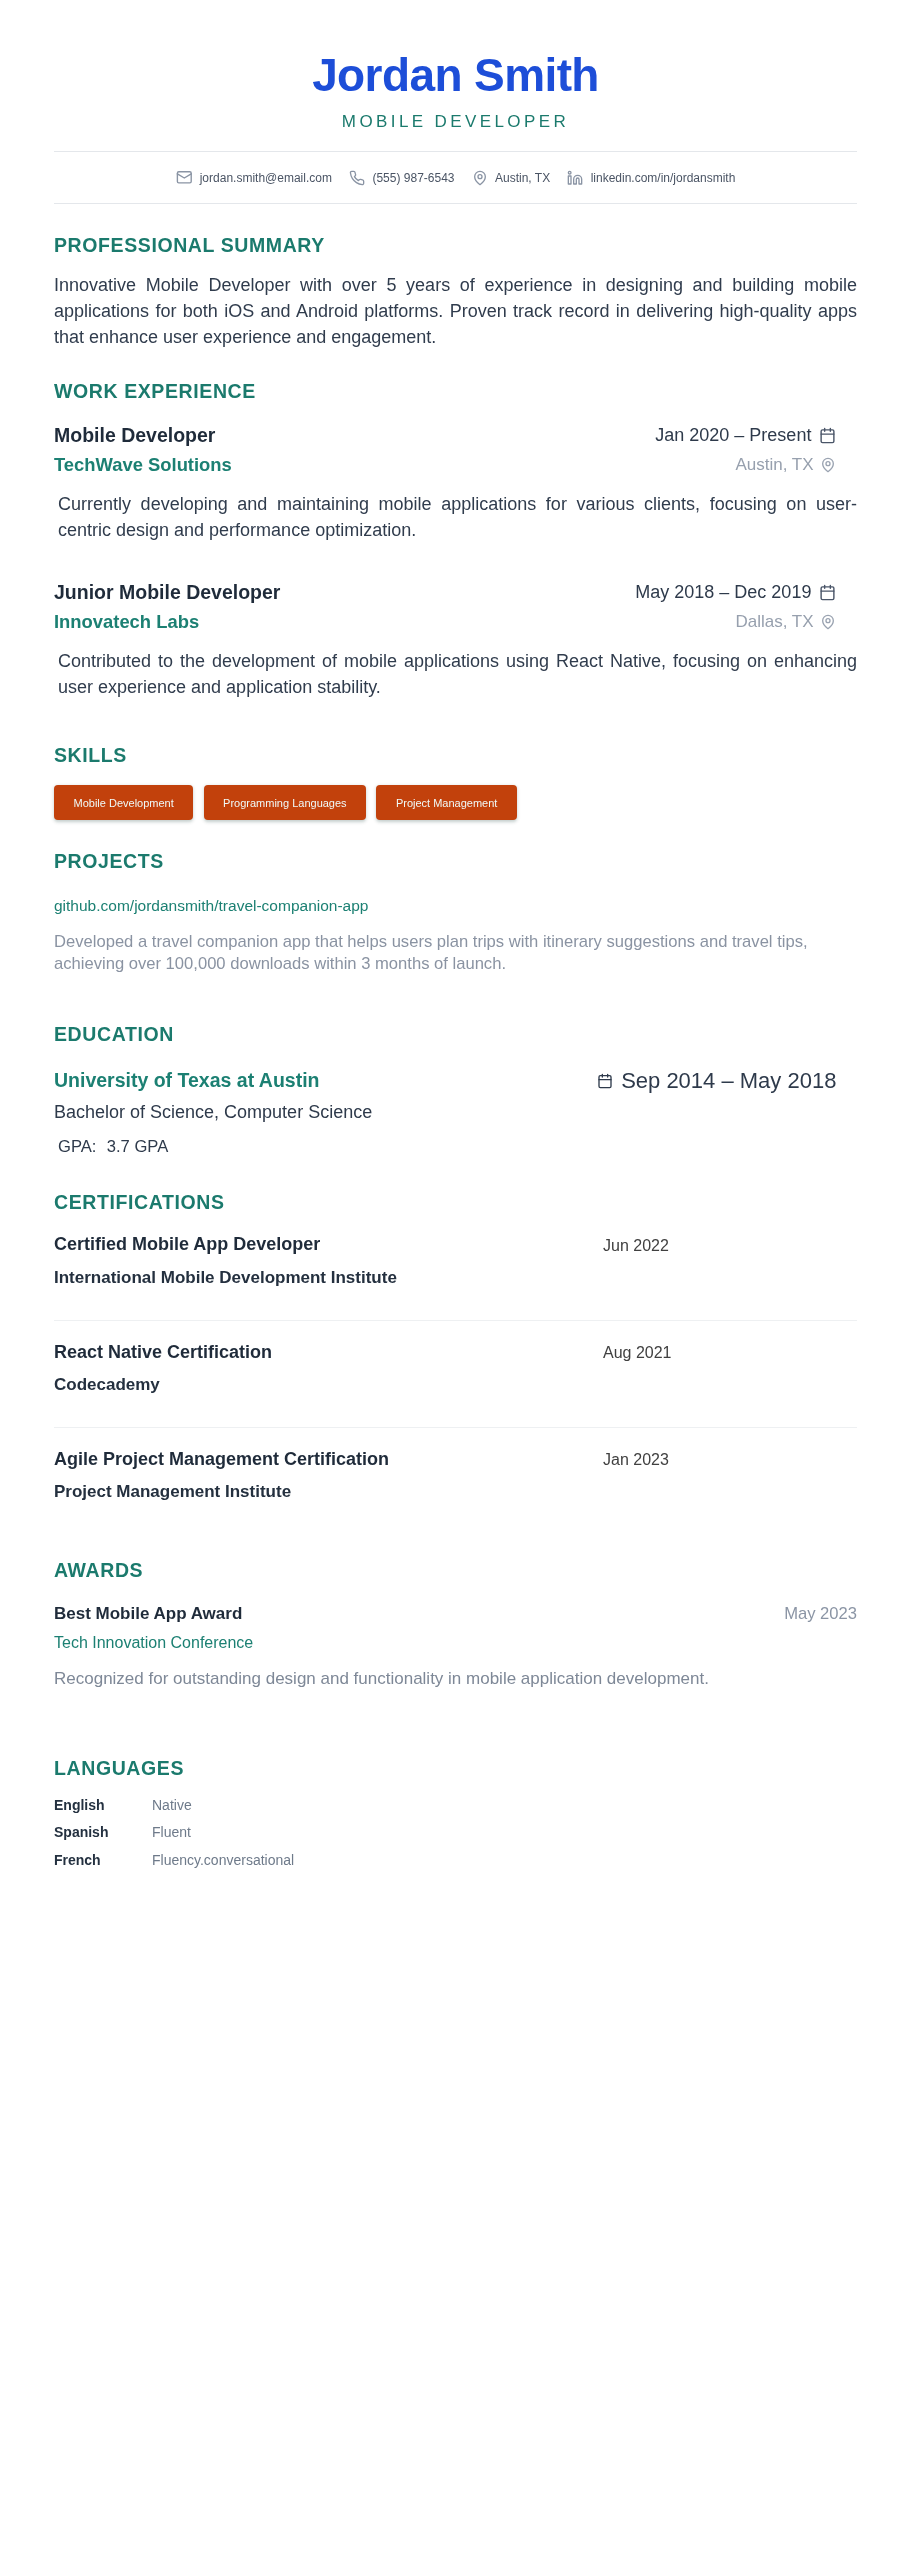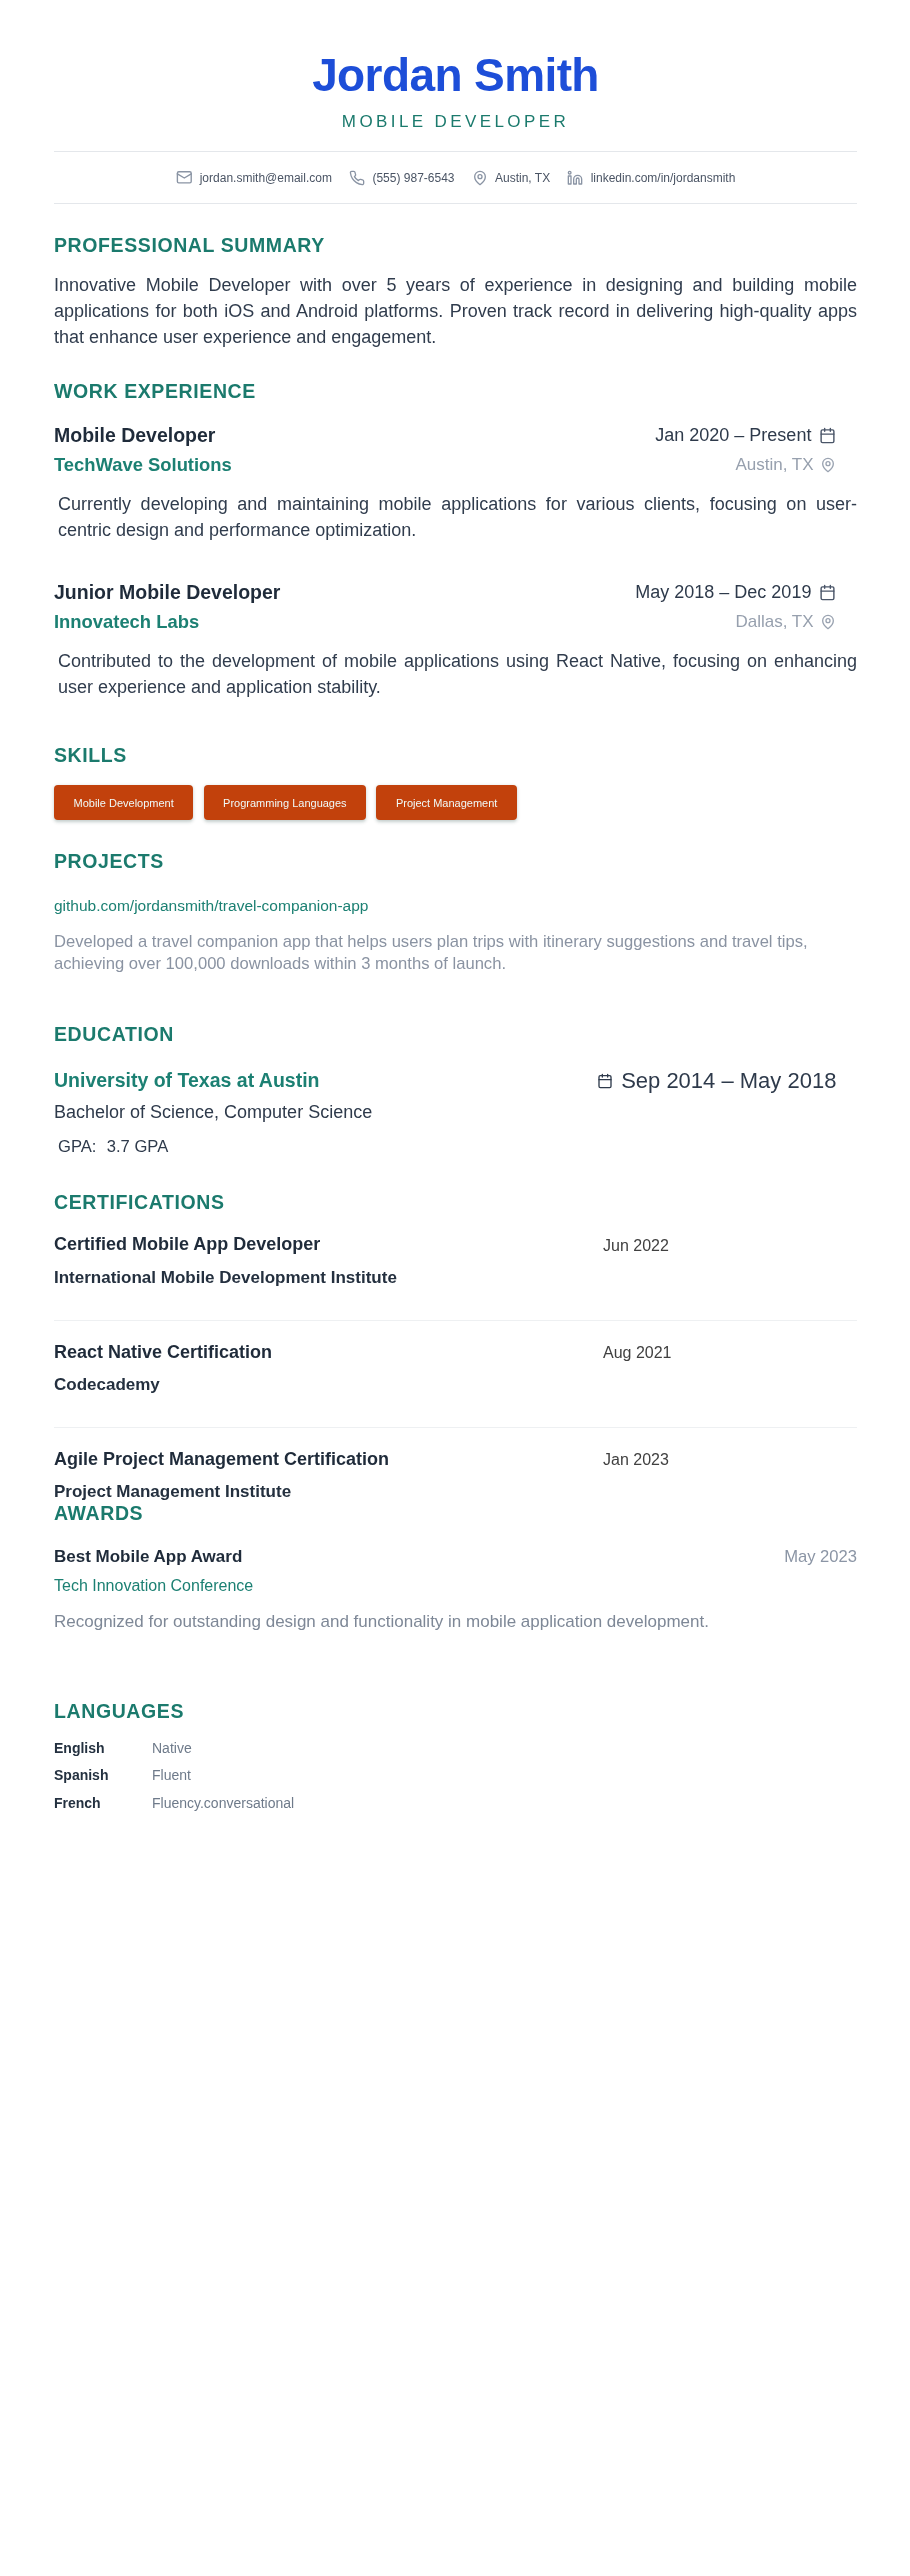--- a/index.html
+++ b/index.html
@@ -34,21 +34,21 @@
   
   .section-heading {
     font-size:19.5px; font-weight:600; color:#1B7A6D; letter-spacing:0.6px;
   }
   .sec-summary   { margin-top:30px; }
   .sec-work      { margin-top:30px; }
   .sec-skills    { margin-top:44px; }
   .sec-projects  { margin-top:30px; }
   .sec-education { margin-top:48px; }
   .sec-certs     { margin-top:34px; }
-  .sec-awards    { }
+  .sec-awards    { margin-top:57px; }
   .sec-languages { margin-top:68px; }
 
   .body-text {
     font-size:18px; line-height:1.45; color:#303C4D;
     text-align:justify; hyphens:auto; -webkit-hyphens:auto;
   }
   .summary-text { margin-top:15px; }
 
   
   .job { margin-top:20.6px; }

